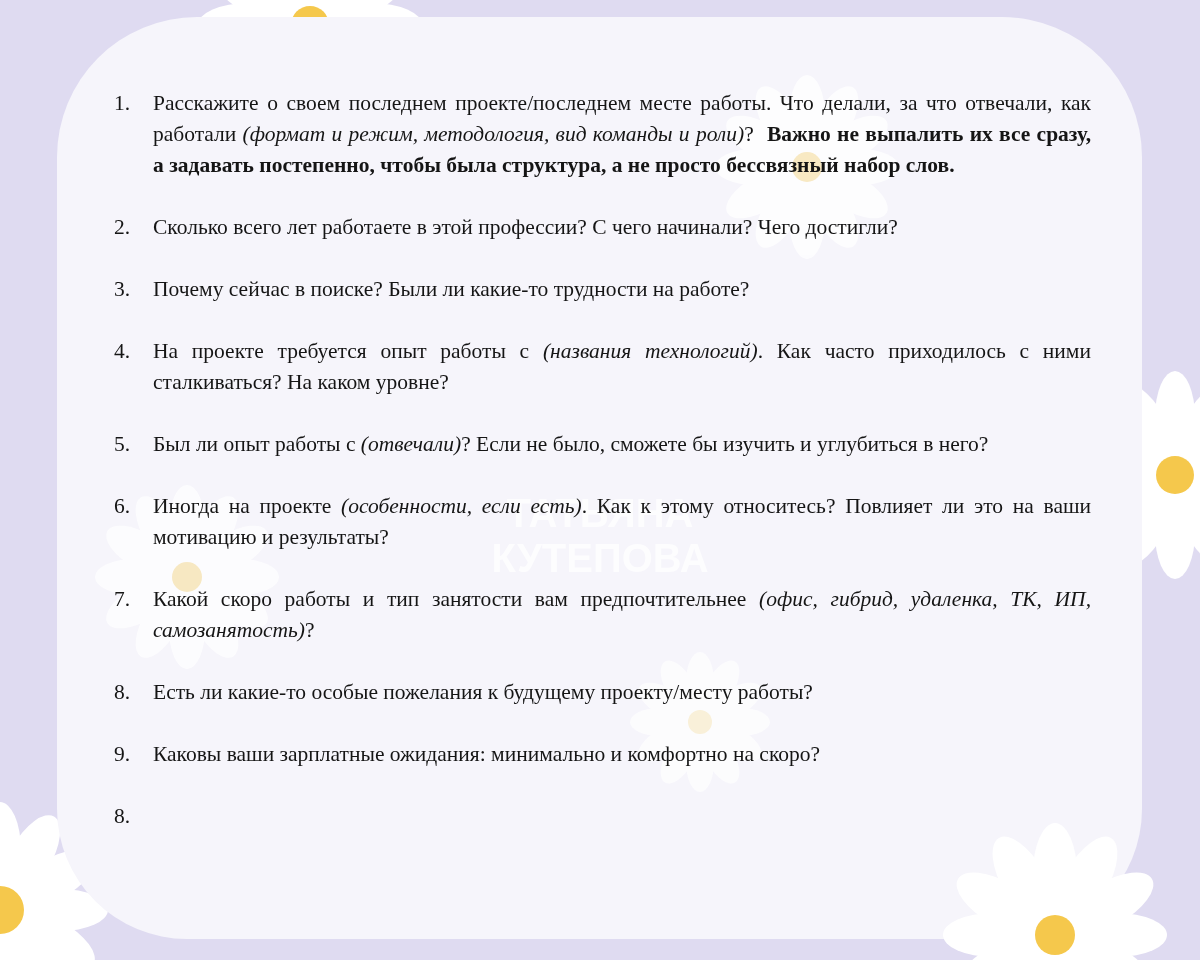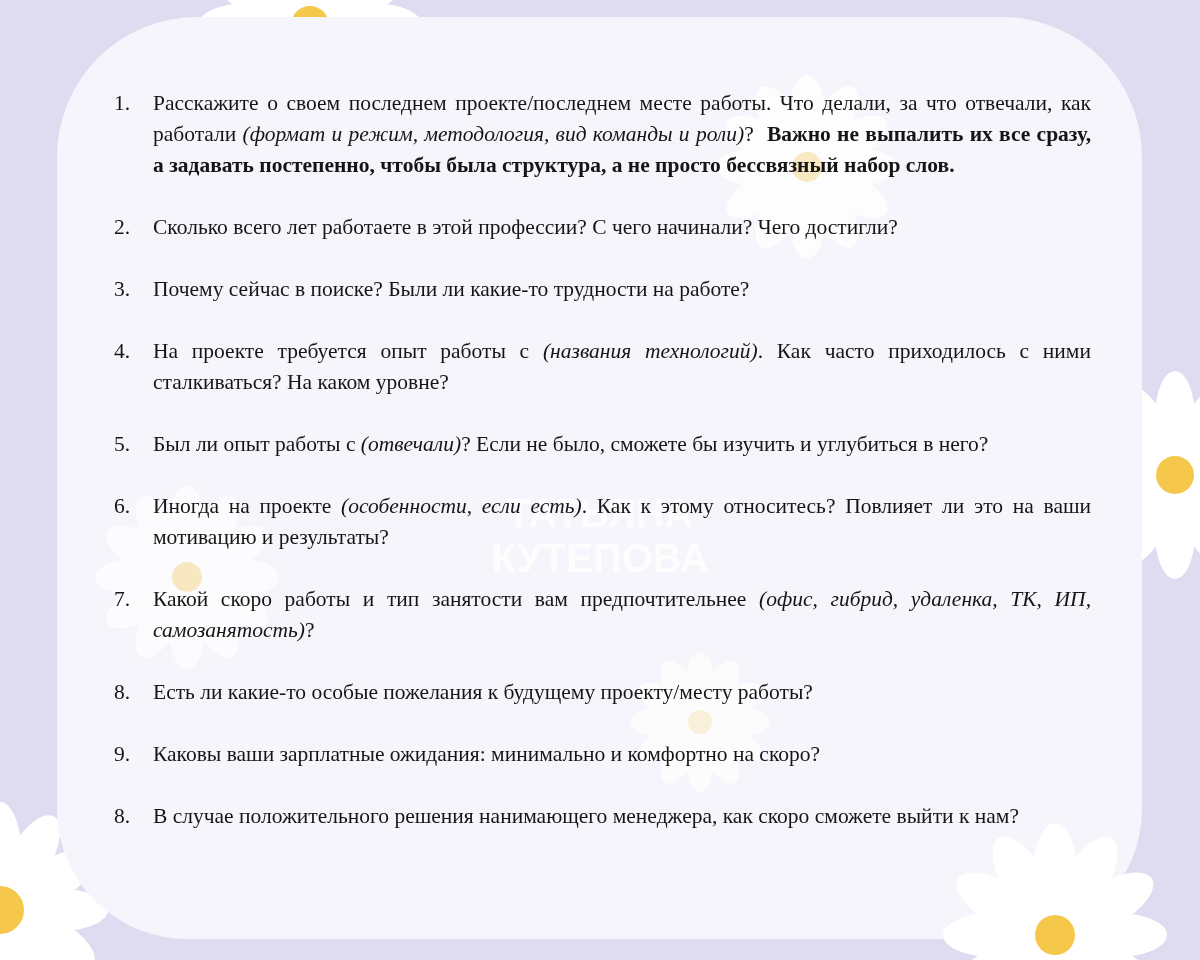--- a/index.html
+++ b/index.html
@@ -184,21 +184,20 @@
     <li class="item">
       <span class="num">8.</span>
       <span>Есть ли какие-то особые пожелания к будущему проекту/месту работы?</span>
     </li>
     <li class="item">
       <span class="num">9.</span>
       <span>Каковы ваши зарплатные ожидания: минимально и комфортно на скоро?</span>
     </li>
     <li class="item">
       <span class="num">8.</span>
-      <span>В случае положительного решения нанимающего менеджера, как скоро сможете выйти к нам?</span>
     </li>
   </ol>
 </div>
 
 <svg class="daisy" style="left:935px; top:815px;" width="240" height="240" viewBox="-120 -120 240 240">
   <g fill="#FFFFFF">
     <ellipse cx="0" cy="-62" rx="22" ry="50"></ellipse>
     <ellipse cx="0" cy="-62" rx="22" ry="50" transform="rotate(30)"></ellipse>
     <ellipse cx="0" cy="-62" rx="22" ry="50" transform="rotate(60)"></ellipse>
     <ellipse cx="0" cy="-62" rx="22" ry="50" transform="rotate(90)"></ellipse>

